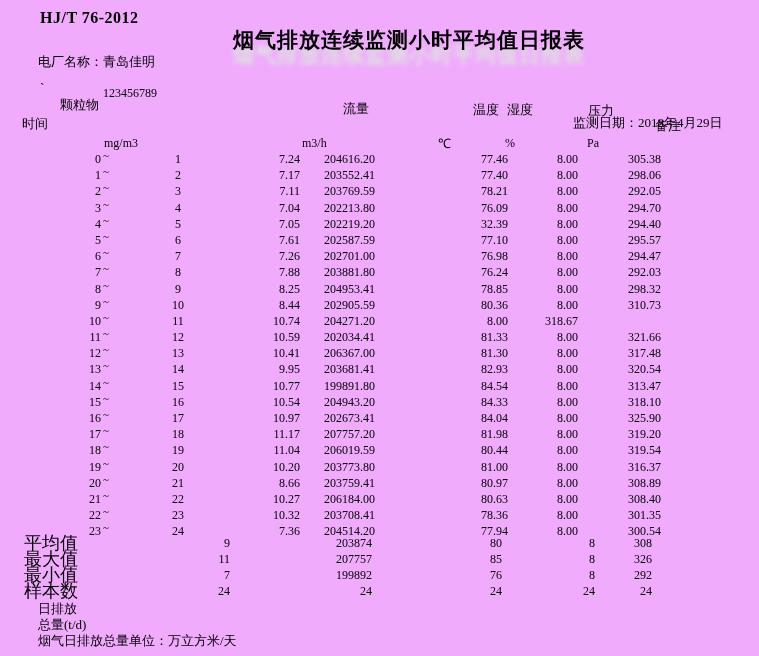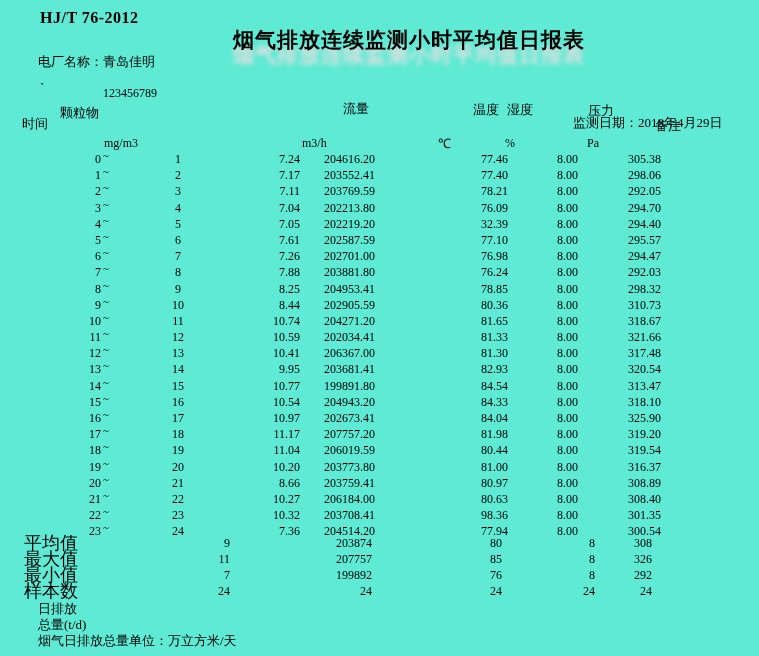--- a/index.html
+++ b/index.html
@@ -1,31 +1,31 @@
 <!DOCTYPE html>
 <html><head>
 <meta charset="utf-8">
 <style>
   * { margin:0; padding:0; box-sizing:border-box; }
   html,body { background:#ffffff; }
   .page {
-    position:relative; width:759px; height:656px; background:#5eead4;
+    position:relative; width:759px; height:656px; background:#f0abfc;
     color:#000000; font-family:"Liberation Serif", serif; overflow:hidden;
   }
   .abs { position:absolute; white-space:pre; }
   .standard  { left:40px;  top:9px;  font-size:16px; font-weight:bold; letter-spacing:0.5px; }
   .title     { left:233px; top:26px; font-size:21px; font-weight:bold; letter-spacing:1px;
                text-shadow:0 15px 4px #e0e0e0; }
   .plant     { left:38px;  top:53px;  font-size:13px; }
   .tick      { left:40px;  top:80px;  font-size:13px; }
   .serial    { left:103px; top:86px;  font-size:12px; }
   .date      { left:573px; top:84px;  font-size:13px;margin-top:30px; }
 
   .hdr       { font-size:13px; }
-  .hdr-pm    { left:60px;  top:104px; }
+  .hdr-pm    { left:60px;  top:96px; }
   .hdr-time  { left:22px;  top:115px; }
   .hdr-flow  { left:343px; top:100px; }
   .hdr-temp  { left:473px; top:101px;text-align:center; }
   .hdr-hum   { left:507px; top:101px; }
   .hdr-press { left:588px; top:102px; }
   .hdr-note  { left:655px; top:117px; }
 
   .unit      { font-size:12px; }
   .unit-pm   { left:104px; top:136px; }
   .unit-flow { left:302px; top:136px; }
@@ -178,21 +178,20 @@
     <span class="num">80.36</span>
     <span class="num">8.00</span>
     <span class="num">310.73</span>
   </div>
       <div class="row">
     <span class="start">10</span>
     <span class="tld"><span>~</span></span>
     <span class="end">11</span>
     <span class="num">10.74</span>
     <span class="num">204271.20</span>
-    <span class="num">81.65</span>
     <span class="num">8.00</span>
     <span class="num">318.67</span>
   </div>
       <div class="row">
     <span class="start">11</span>
     <span class="tld"><span>~</span></span>
     <span class="end">12</span>
     <span class="num">10.59</span>
     <span class="num">202034.41</span>
     <span class="num">81.33</span>
@@ -298,21 +297,21 @@
     <span class="num">80.63</span>
     <span class="num">8.00</span>
     <span class="num">308.40</span>
   </div>
       <div class="row">
     <span class="start">22</span>
     <span class="tld"><span>~</span></span>
     <span class="end">23</span>
     <span class="num">10.32</span>
     <span class="num">203708.41</span>
-    <span class="num">98.36</span>
+    <span class="num">78.36</span>
     <span class="num">8.00</span>
     <span class="num">301.35</span>
   </div>
       <div class="row">
     <span class="start">23</span>
     <span class="tld"><span>~</span></span>
     <span class="end">24</span>
     <span class="num">7.36</span>
     <span class="num">204514.20</span>
     <span class="num">77.94</span>

